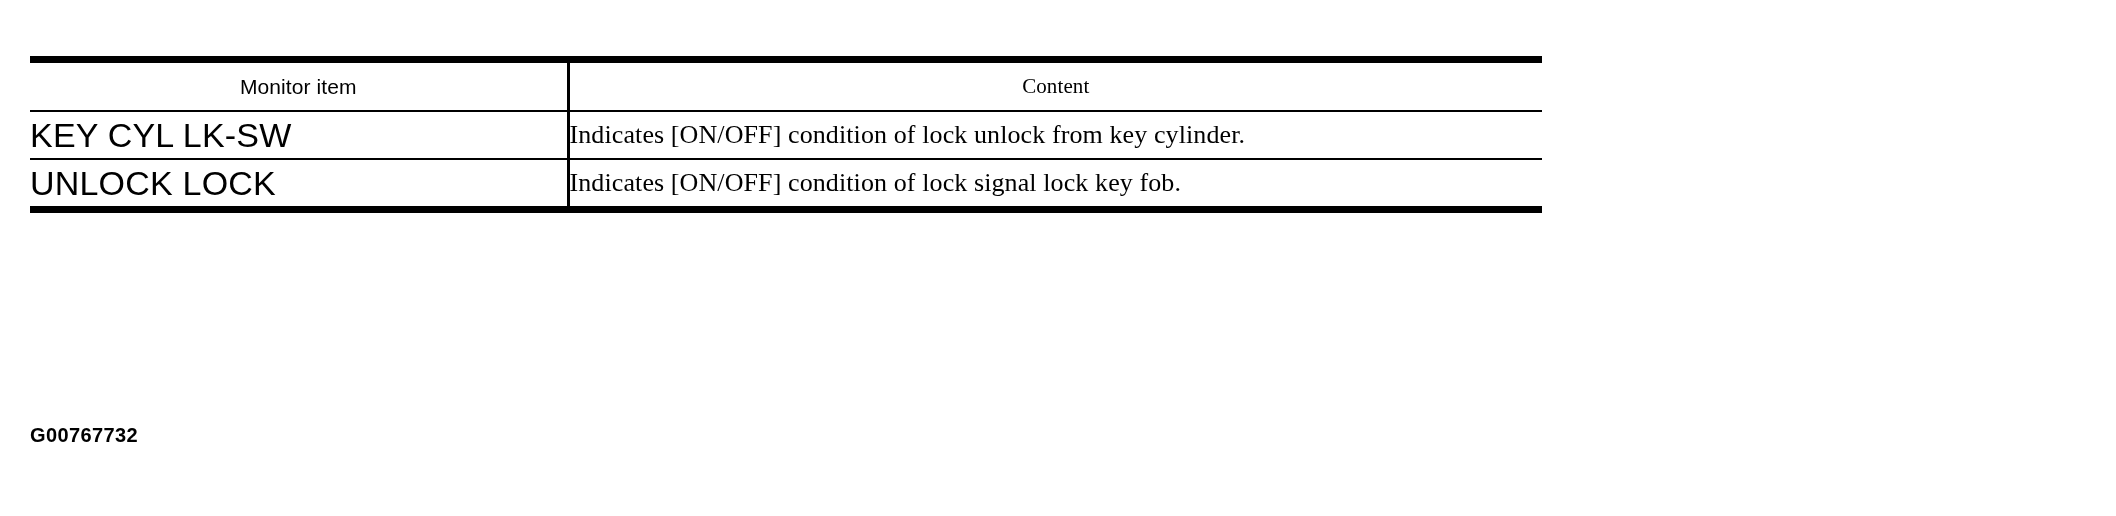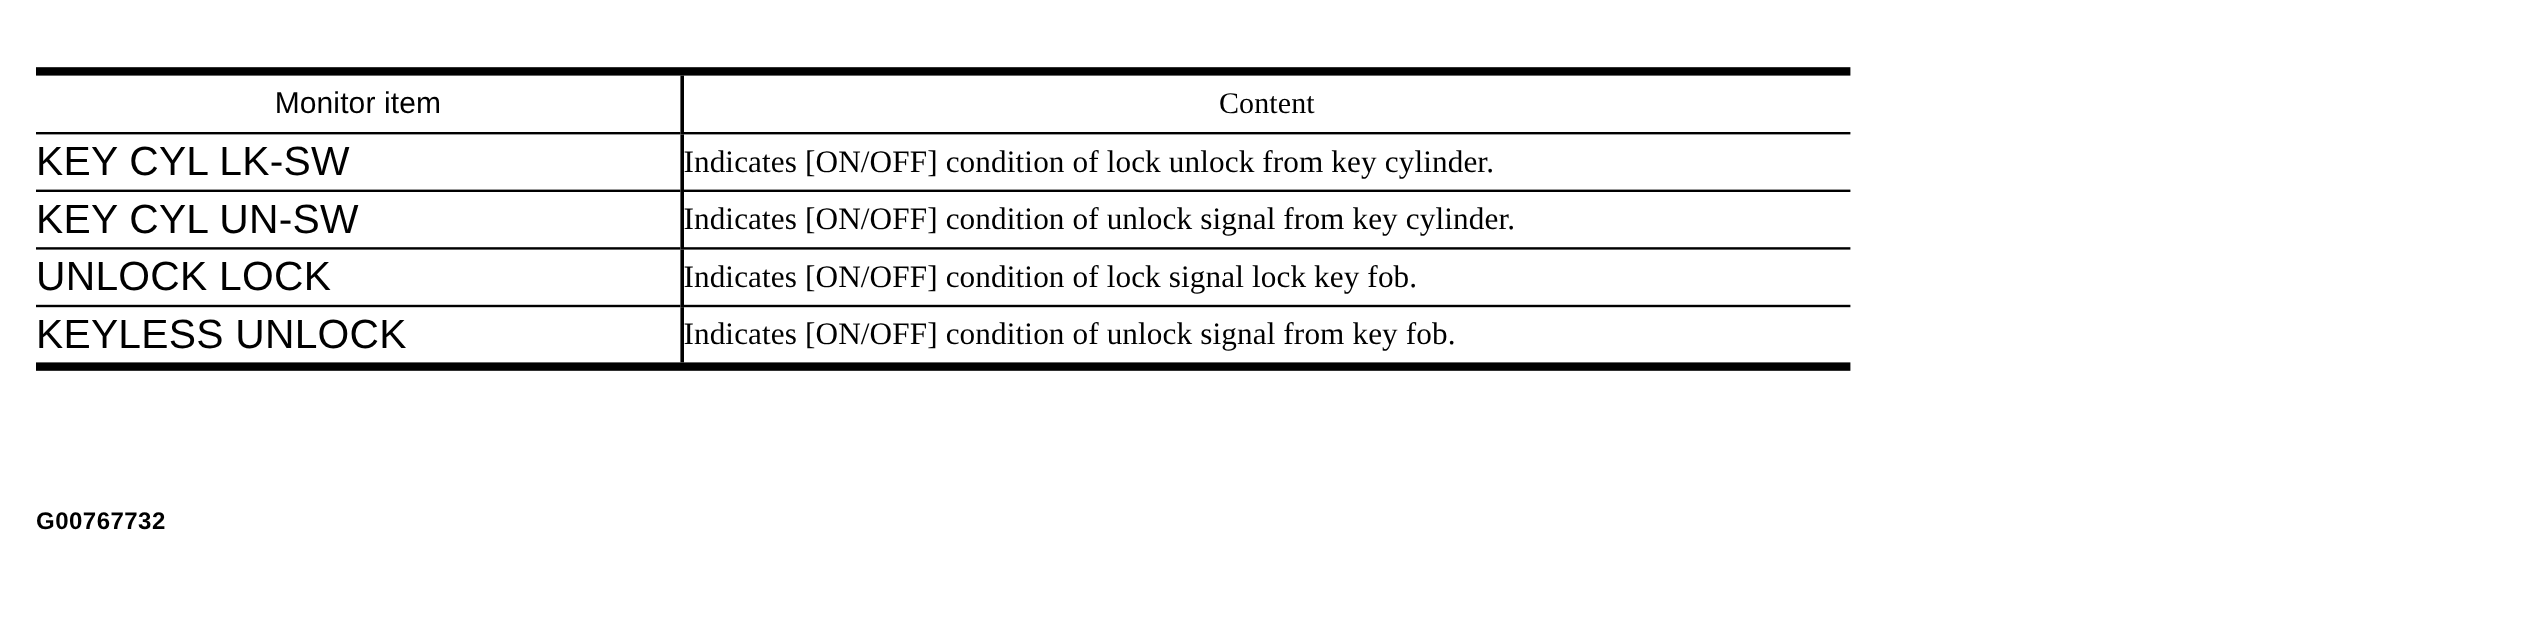--- a/index.html
+++ b/index.html
@@ -48,21 +48,21 @@
   }
 
   table.spec th, table.spec td {
     padding: 0;
     vertical-align: middle;
   }
 
   .cell-head {
     height: 47px;
     line-height: 47px;
-    font-size: 25px;
+    font-size: 21px;
     font-weight: normal;
     text-align: center;
     letter-spacing: 0.1px;
   }
 
   .cell-item {
     height: 46px;
     line-height: 46px;
     font-size: 34px;
     text-align: left;
@@ -121,30 +121,22 @@
           <th class="cell-head">Monitor item</th>
           <th class="cell-head col-div">Content</th>
         </tr>
       </thead>
       <tbody>
         <tr>
           <td class="cell-item">KEY CYL LK-SW</td>
           <td class="cell-content col-div">Indicates [ON/OFF] condition of lock unlock from key cylinder.</td>
         </tr>
         <tr>
-          <td class="cell-item">KEY CYL UN-SW</td>
-          <td class="cell-content col-div">Indicates [ON/OFF] condition of unlock signal from key cylinder.</td>
-        </tr>
-        <tr>
           <td class="cell-item">UNLOCK LOCK</td>
           <td class="cell-content col-div">Indicates [ON/OFF] condition of lock signal lock key fob.</td>
-        </tr>
-        <tr>
-          <td class="cell-item">KEYLESS UNLOCK</td>
-          <td class="cell-content col-div">Indicates [ON/OFF] condition of unlock signal from key fob.</td>
         </tr>
       </tbody>
     </table>
   </div>
 
   <div class="caption">G00767732</div>
 
 </div>
 
 </body></html>

